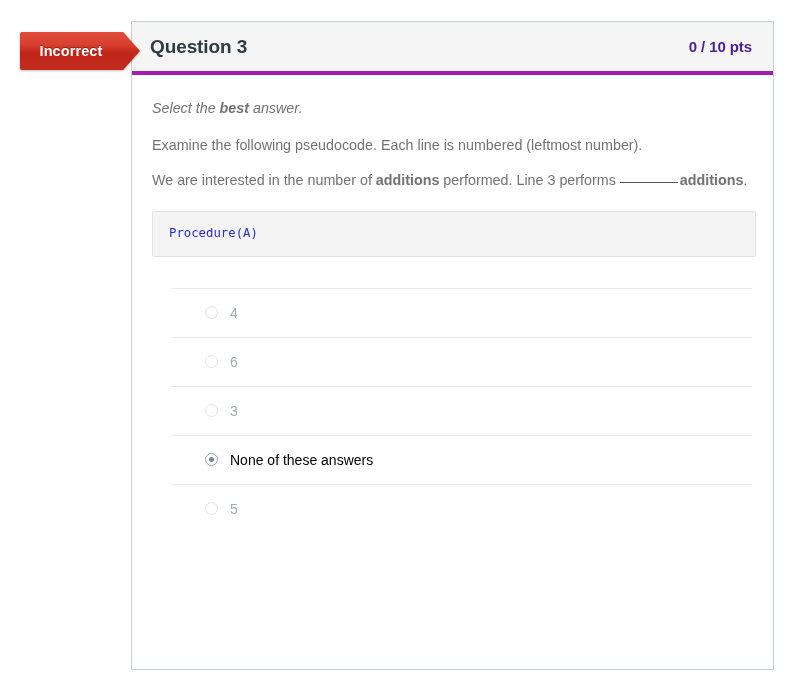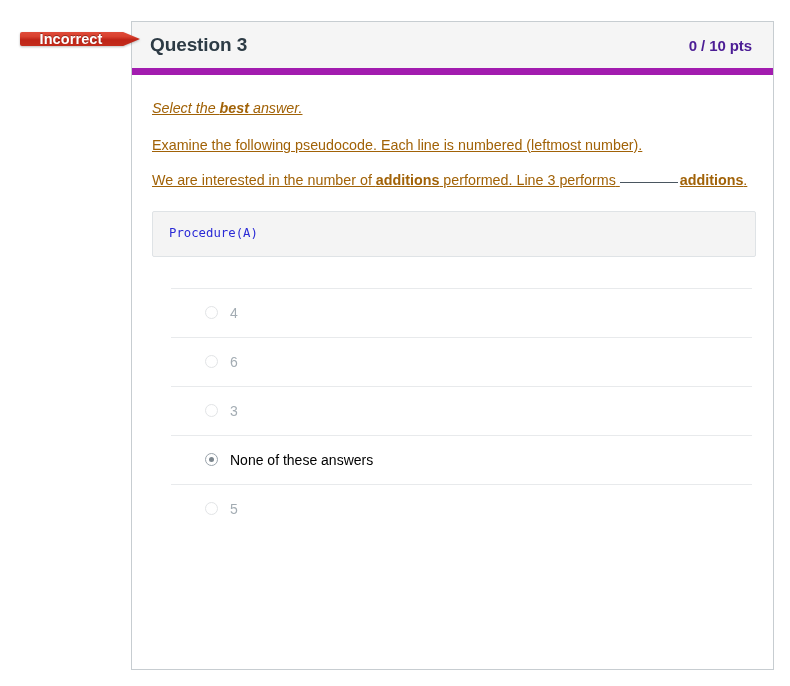--- a/index.html
+++ b/index.html
@@ -15,21 +15,21 @@
     position: relative;
     overflow: hidden;
   }
 
   
   #incorrect-flag {
     position: absolute;
     left: 20px;
     top: 32px;
     width: 120px;
-    height: 14px;
+    height: 38px;
     z-index: 5;
     filter: drop-shadow(0 1px 1px rgba(0,0,0,0.25));
   }
   #incorrect-flag .flag-shape {
     position: absolute;
     inset: 0;
     background: linear-gradient(to bottom, #e04b3a 0%, #d8412f 32%, #bf2518 55%, #c32c1c 100%);
     -webkit-clip-path: polygon(0 0, 86% 0, 100% 50%, 86% 100%, 0 100%);
     clip-path: polygon(0 0, 86% 0, 100% 50%, 86% 100%, 0 100%);
     border-radius: 2px 0 0 2px;
@@ -57,21 +57,21 @@
     height: 649px;
     border: 1px solid #c7cdd1;
     background: #ffffff;
     box-sizing: border-box;
   }
 
   #question-header {
     height: 53px;
     box-sizing: border-box;
     background: #f5f5f5;
-    border-bottom: 7px solid #a21caf;
+    border-bottom: 4px solid #a21caf;
     display: flex;
     align-items: center;
     justify-content: space-between;
     padding: 0 21px 0 18px;
   }
   #question-title {
     font-size: 19px;
     font-weight: bold;
     color: #2d3b45;
     letter-spacing: -0.1px;
@@ -83,23 +83,22 @@
     letter-spacing: -0.1px;
   }
 
   #question-body {
     padding: 22px 21px 0 20px;
   }
 
   .q-text {
     font-size: 14.3px;
     line-height: 1.58;
-    color: #a16207;
+    color: #737373;
     margin: 0 0 13px 0;
-    text-decoration: underline;
   }
   .q-text.first { font-style: italic; margin-bottom: 14px; }
   .q-text b { font-weight: bold; }
   .blank-underline {
     display: inline-block;
     width: 58px;
     border-bottom: 1px solid #4a5660;
     vertical-align: 2px;
     margin-right: 2px;
   }

